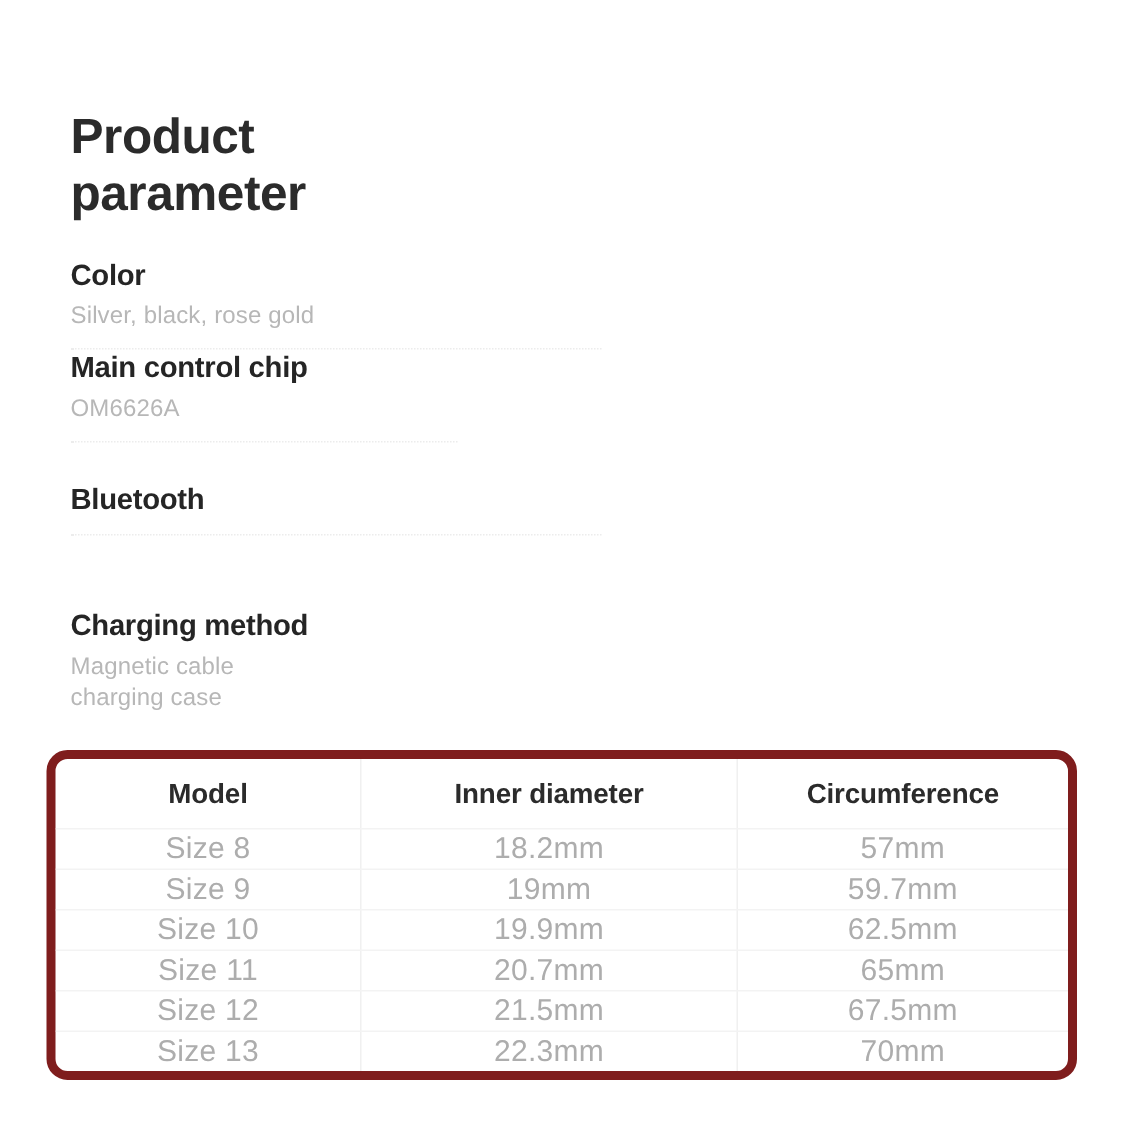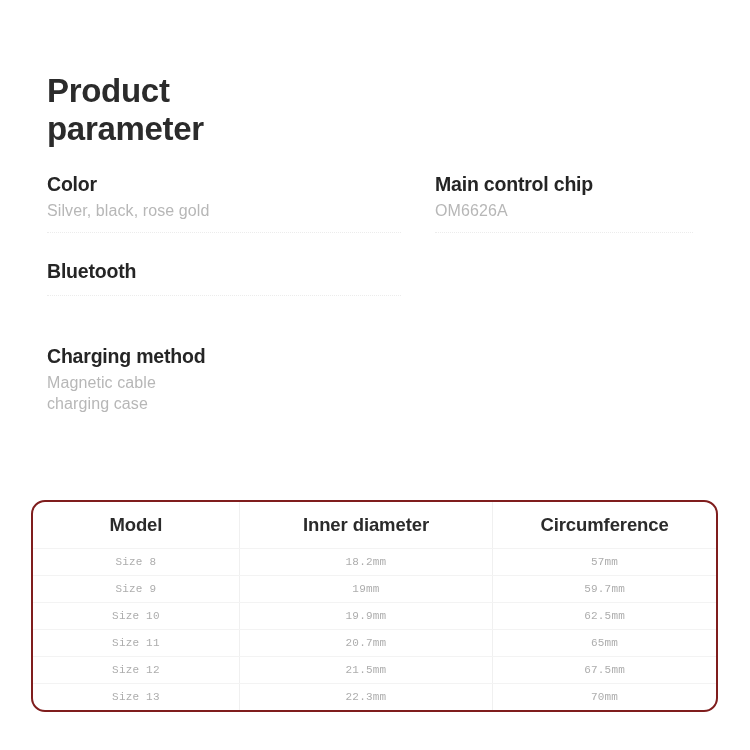--- a/index.html
+++ b/index.html
@@ -39,20 +39,21 @@
   
   .specs {
     position: absolute;
     left: 47px;
     top: 172px;
     width: 656px;
   }
   .spec-row {
     display: flex;
     width: 100%;
+    flex-direction: column;
   }
   .spec-cell {
     box-sizing: border-box;
     position: relative;
   }
   .spec-cell.left  { width: 388px; padding-right: 10px; }
   .spec-cell.right { width: 268px; }
 
   .spec-label {
     font-size: 19.5px;
@@ -83,21 +84,21 @@
   .row-gap-1 { height: 26px; }
   .row-gap-2 { height: 25px; }
   .row-gap-3 { height: 23px; }
 
   
   .size-table {
     position: absolute;
     left: 31px;
     top: 500px;
     width: 687px;
-    border: 2px solid #7f1d1d;
+    border: 6px solid #7f1d1d;
     border-radius: 14px;
     box-sizing: border-box;
     overflow: hidden;
     background: #ffffff;
   }
   table.sizes {
     width: 100%;
     border-collapse: collapse;
     table-layout: fixed;
   }
@@ -119,24 +120,23 @@
   }
   table.sizes th {
     height: 46px;
     font-size: 18.5px;
     font-weight: bold;
     color: #2b2b2b;
     letter-spacing: -0.1px;
   }
   table.sizes td {
     height: 26px;
-    font-size: 11px;
+    font-size: 20px;
     color: #adadad;
     letter-spacing: 0.2px;
-    font-family: Liberation Mono, monospace;
   }
 </style>
 </head>
 <body>
 
 <div class="page">
 
   <div class="title">Product
 parameter</div>
 

